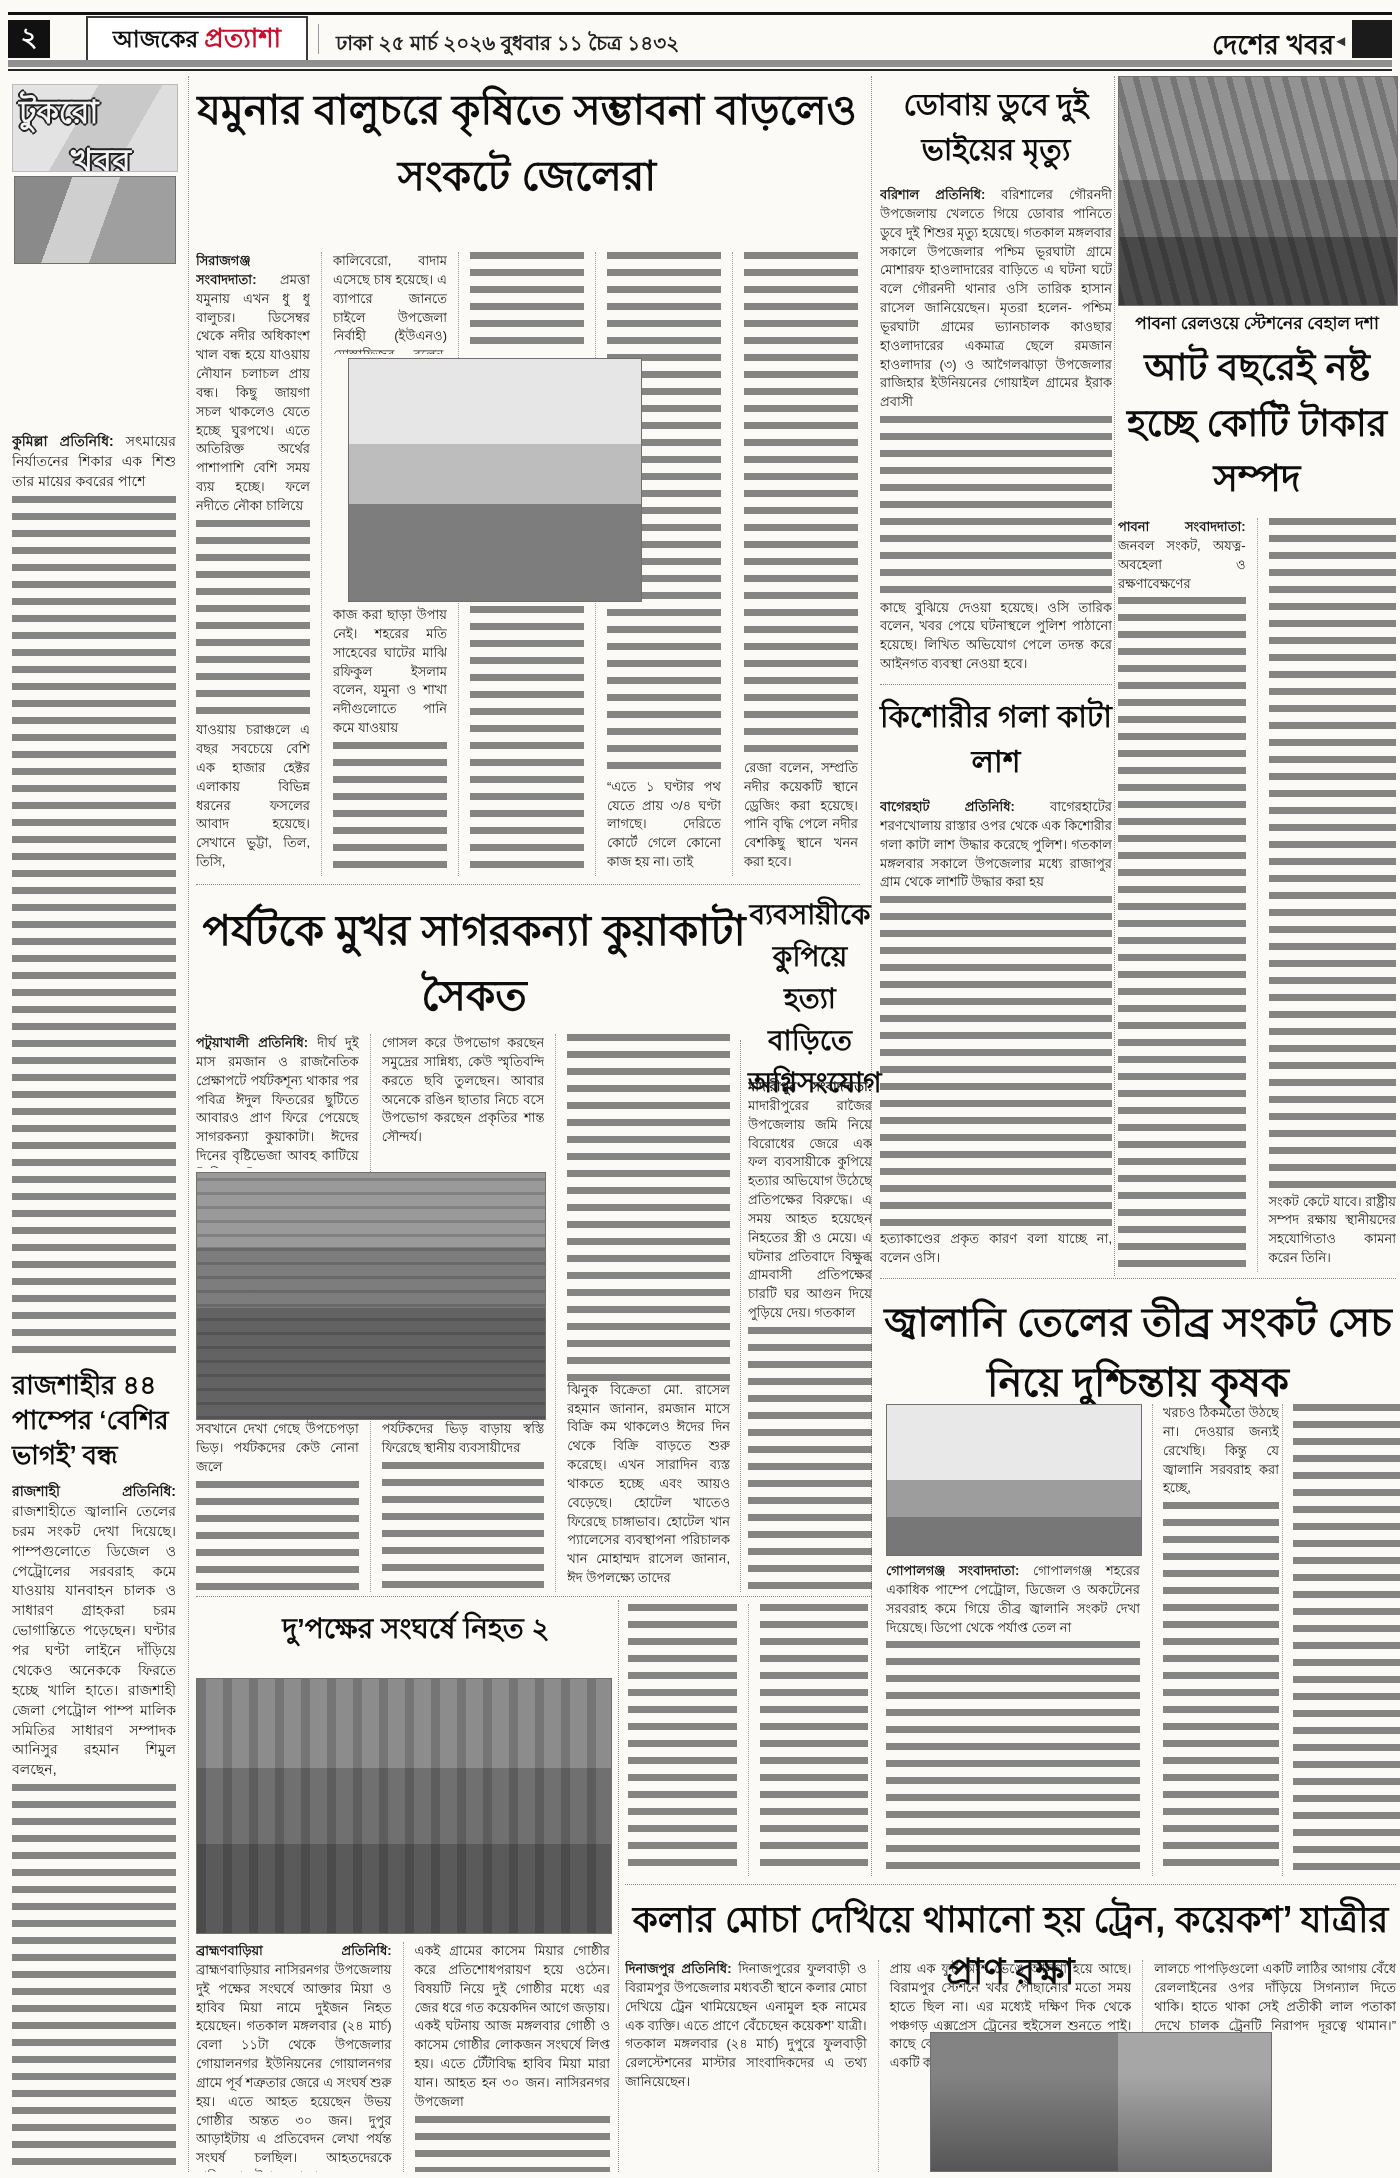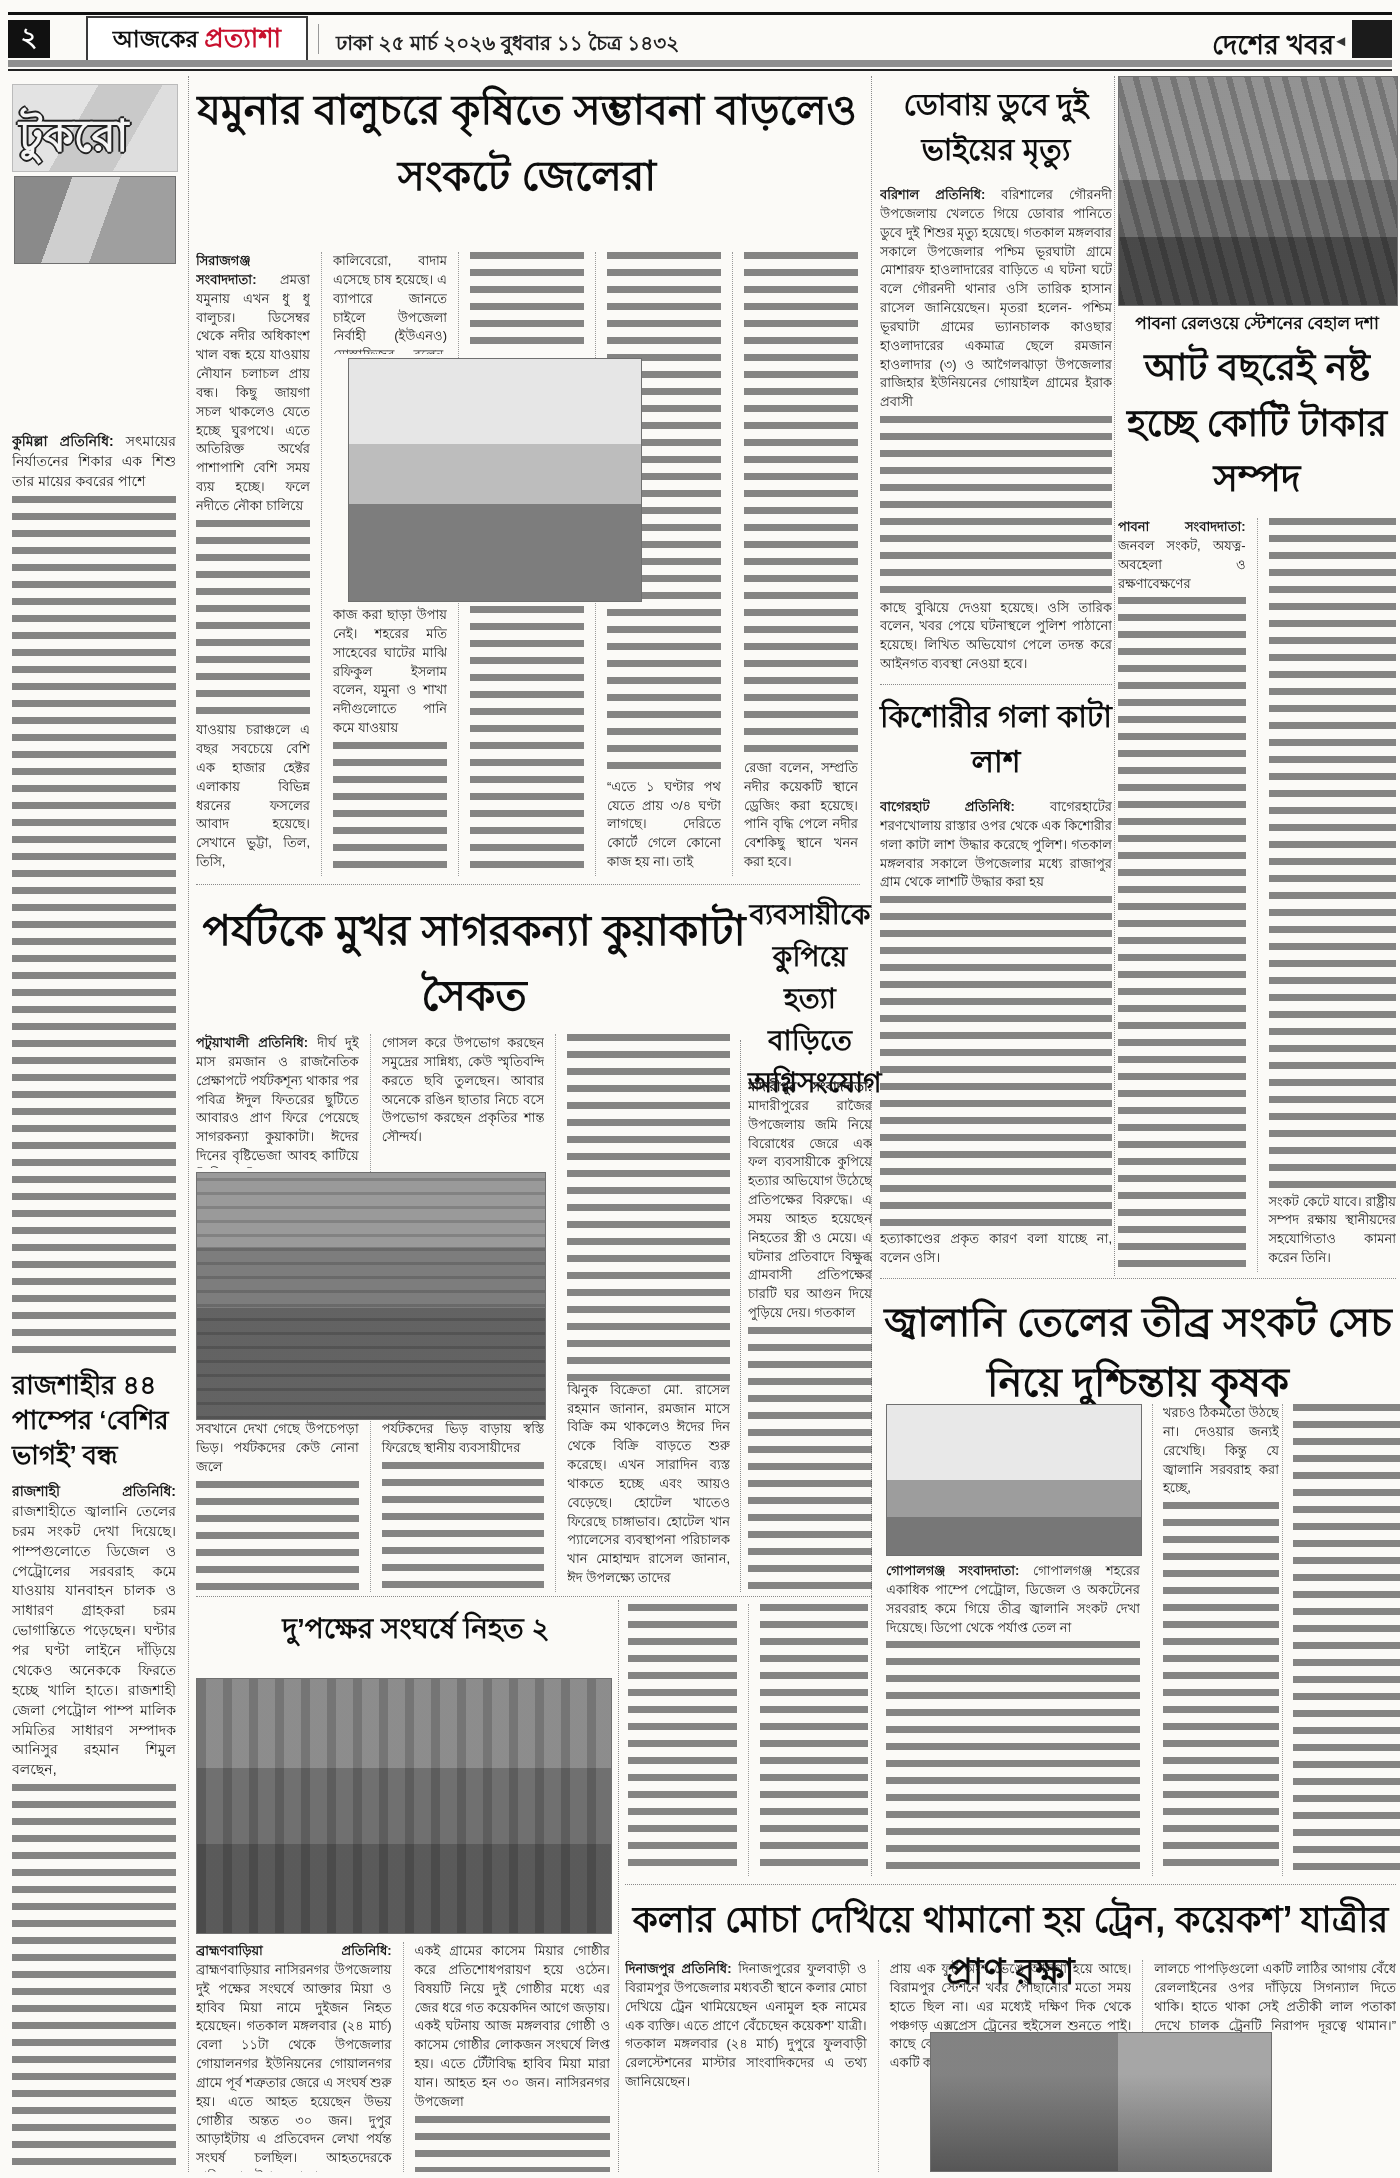--- a/index.html
+++ b/index.html
@@ -52,21 +52,21 @@
   .ph-field{background:linear-gradient(180deg,#cfcfcf 0 35%,#a5a5a5 35% 65%,#858585 65% 100%),
             repeating-linear-gradient(90deg,#909090 0 9px,#adadad 9px 26px);background-blend-mode:multiply;}
   .ph-train{background:linear-gradient(90deg,#9a9a9a 0 55%,#c4c4c4 55% 100%),
             linear-gradient(180deg,#d8d8d8 0 30%,#8f8f8f 100%);background-blend-mode:multiply;}
   
   .tukro{position:absolute;left:12px;top:84px;width:164px;height:86px;
          background:linear-gradient(120deg,#e3e3e3 0 40%,#c9c9c9 40% 70%,#dedede 70% 100%);
          border:1px solid #bbb;overflow:hidden;}
   .tukro span{display:block;font-weight:800;color:#f4f4f4;
               text-shadow:-2px 0 #222,2px 0 #222,0 -2px #222,0 2px #222,-1px -1px #222,1px 1px #222;}
-  .tukro .l1{font-size:44px;margin:18px 0 0 6px;}
+  .tukro .l1{font-size:32px;margin:2px 0 0 6px;}
   .tukro .l2{font-size:34px;margin:-6px 0 0 58px;}
 </style>
 </head>
 <body>
 
 <div class="page">
 
   <div class="topline"></div>
   <div class="pagebox">
     <span>২</span>

